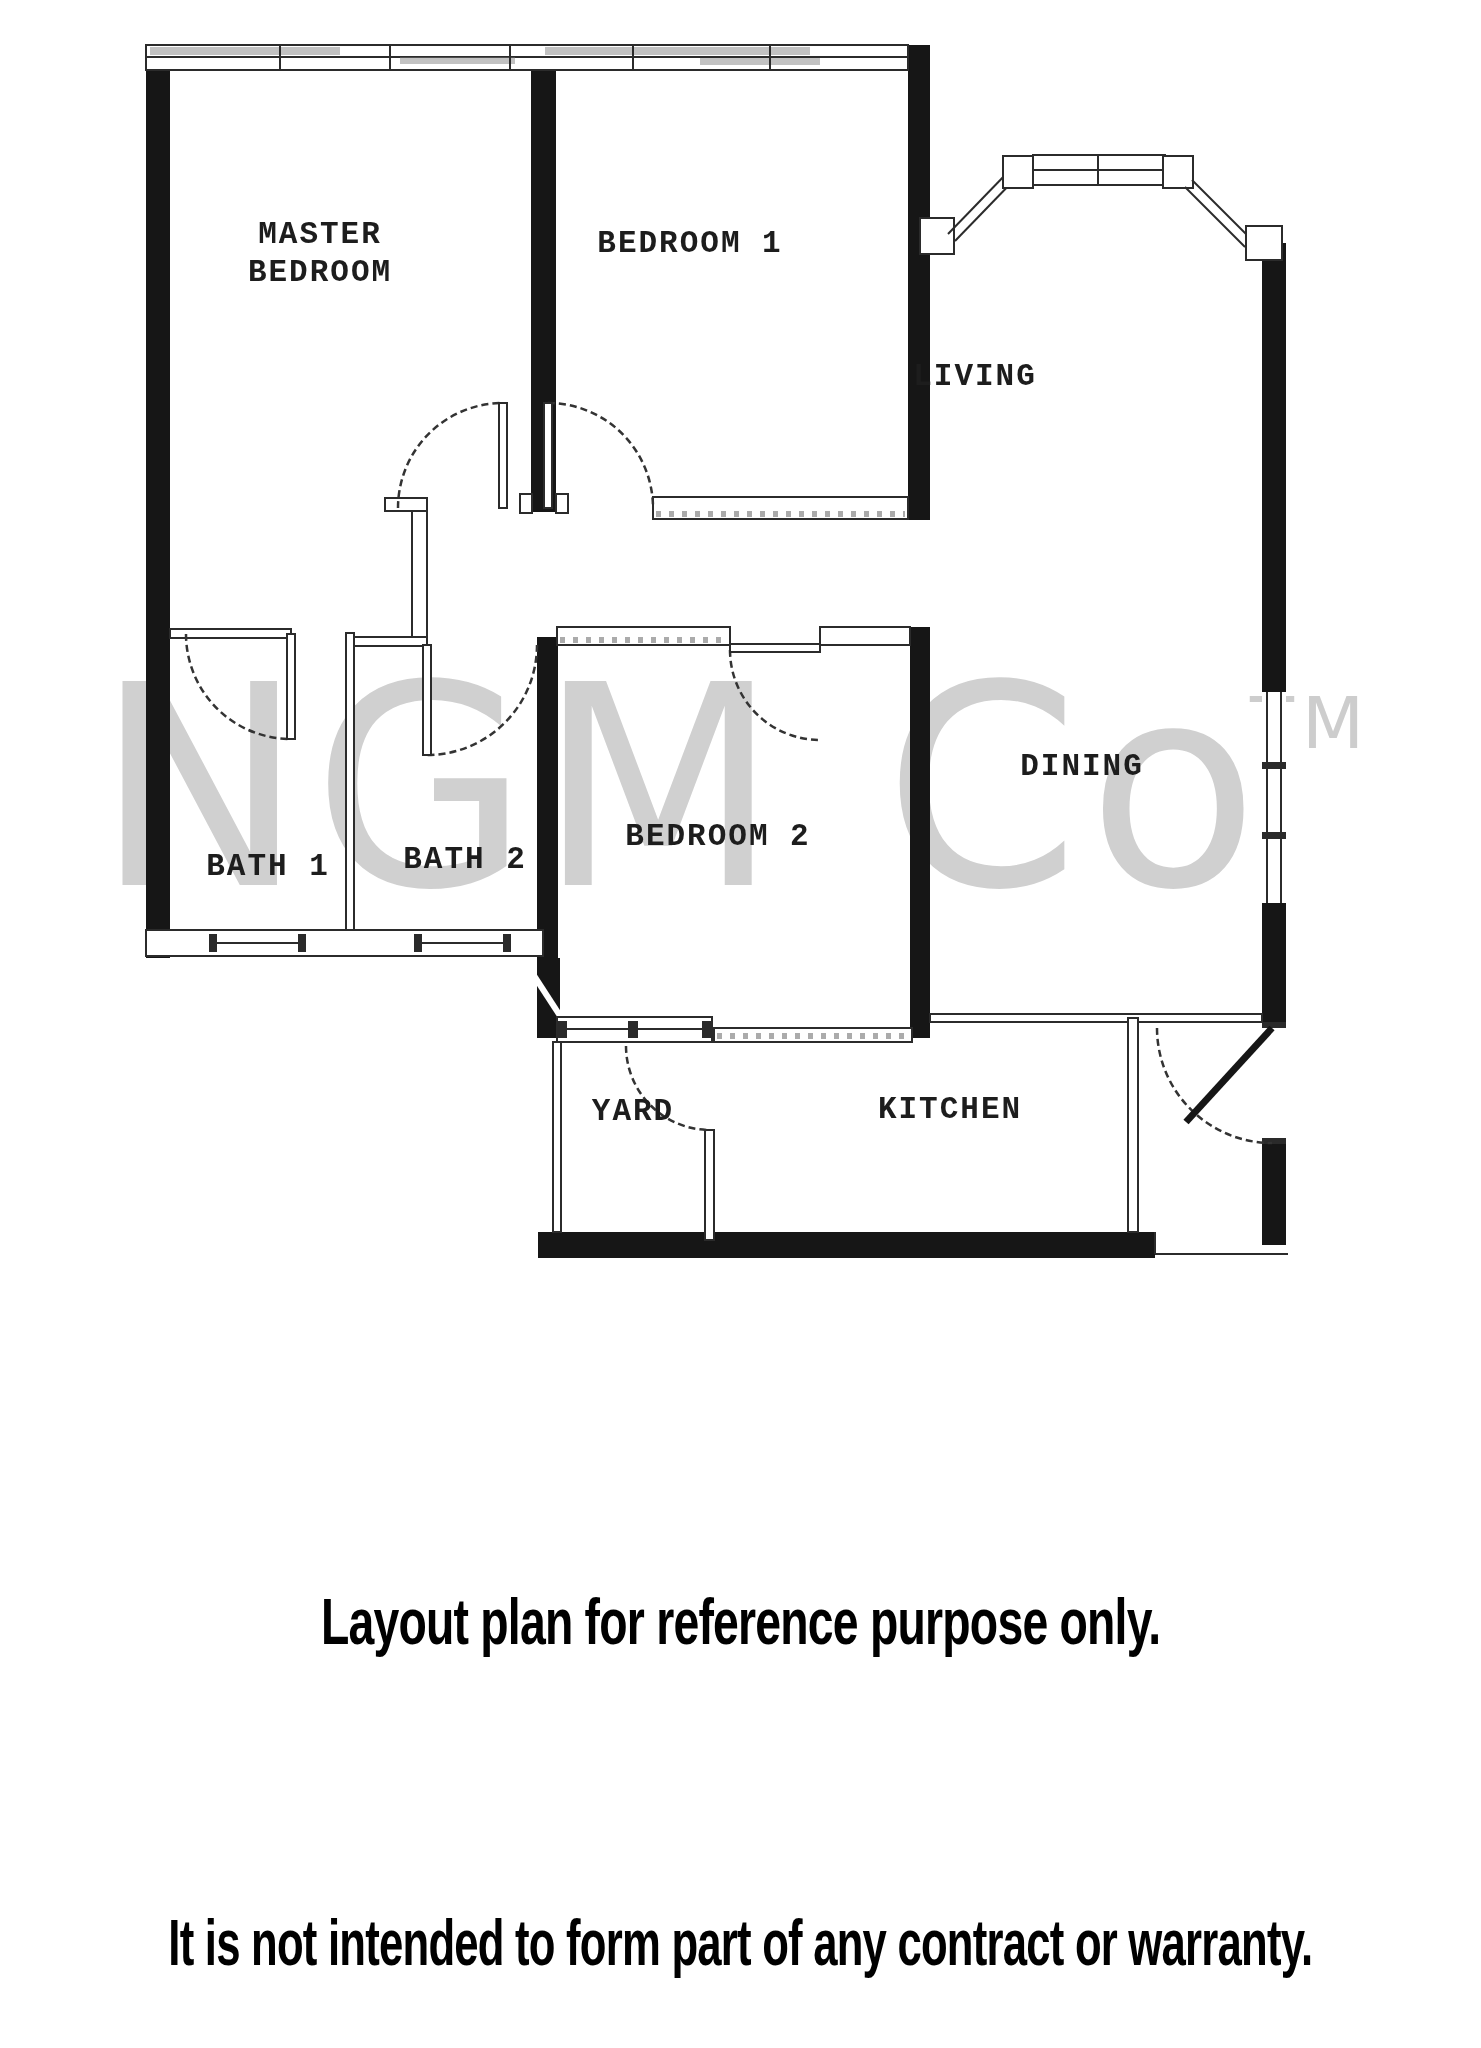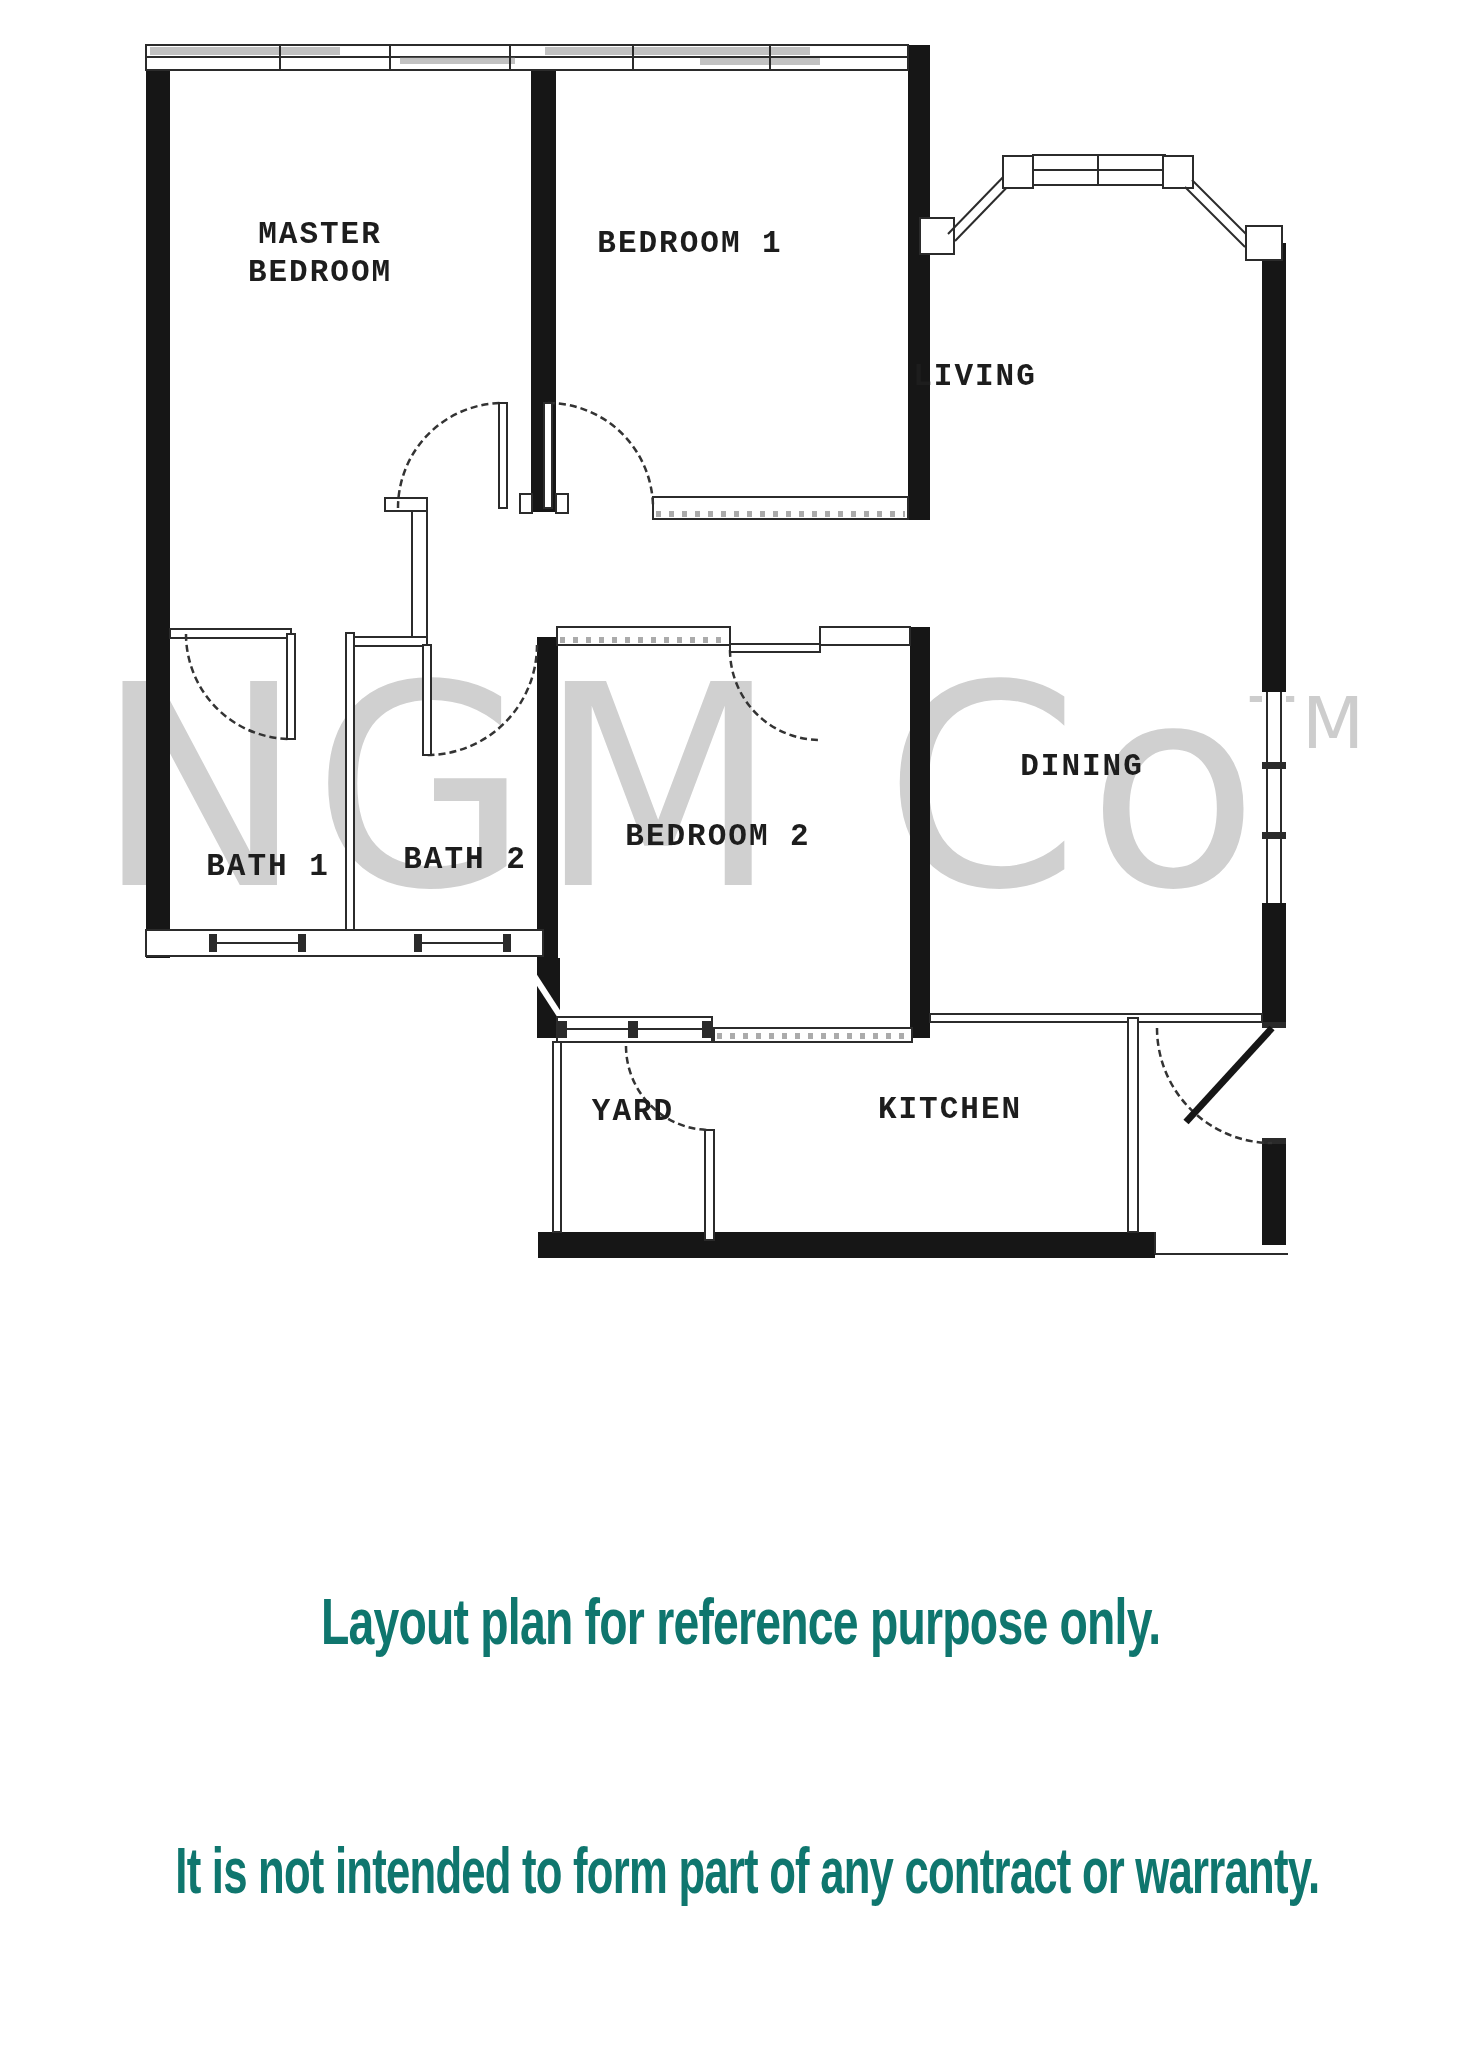--- a/index.html
+++ b/index.html
@@ -17,26 +17,26 @@
   .panel{fill:#ffffff;stroke:var(--line);stroke-width:2;}
   .jamb{fill:#2a2a2a;stroke:none;}
   .smudge{fill:#777;opacity:.45;stroke:none;}
   .hatch{stroke:#444;stroke-width:6;opacity:.45;stroke-dasharray:5 8;fill:none;}
   .room-label{font-family:"Liberation Mono","DejaVu Sans Mono",monospace;
               font-weight:bold;font-size:31px;letter-spacing:2px;
               fill:var(--label);text-anchor:middle;}
   .wm{font-family:"DejaVu Sans",sans-serif;font-weight:400;
       fill:var(--watermark);letter-spacing:8px;}
   .footer-line{position:absolute;left:0;width:100%;text-align:center;
-               color:#0f766e;font-weight:bold;white-space:nowrap;}
+               color:#000000;font-weight:bold;white-space:nowrap;}
   .footer-line .stretch{display:inline-block;transform-origin:center;
                font-family:"Liberation Sans",sans-serif;letter-spacing:-1px;}
   #footer1{top:1588px;font-size:58px;}
   #footer1 .stretch{transform:scale(0.80,1.12);}
-  #footer2{top:1838px;font-size:56px;text-align:right;}
+  #footer2{top:1910px;font-size:56px;}
   #footer2 .stretch{transform:scale(0.78,1.15);}
 </style>
 </head>
 <body>
 
 <div id="page">
 
   <svg width="1481" height="2048" viewBox="0 0 1481 2048">
 
     <text class="wm" x="95" y="885" font-size="280" opacity="0.85">NGM Co</text>

